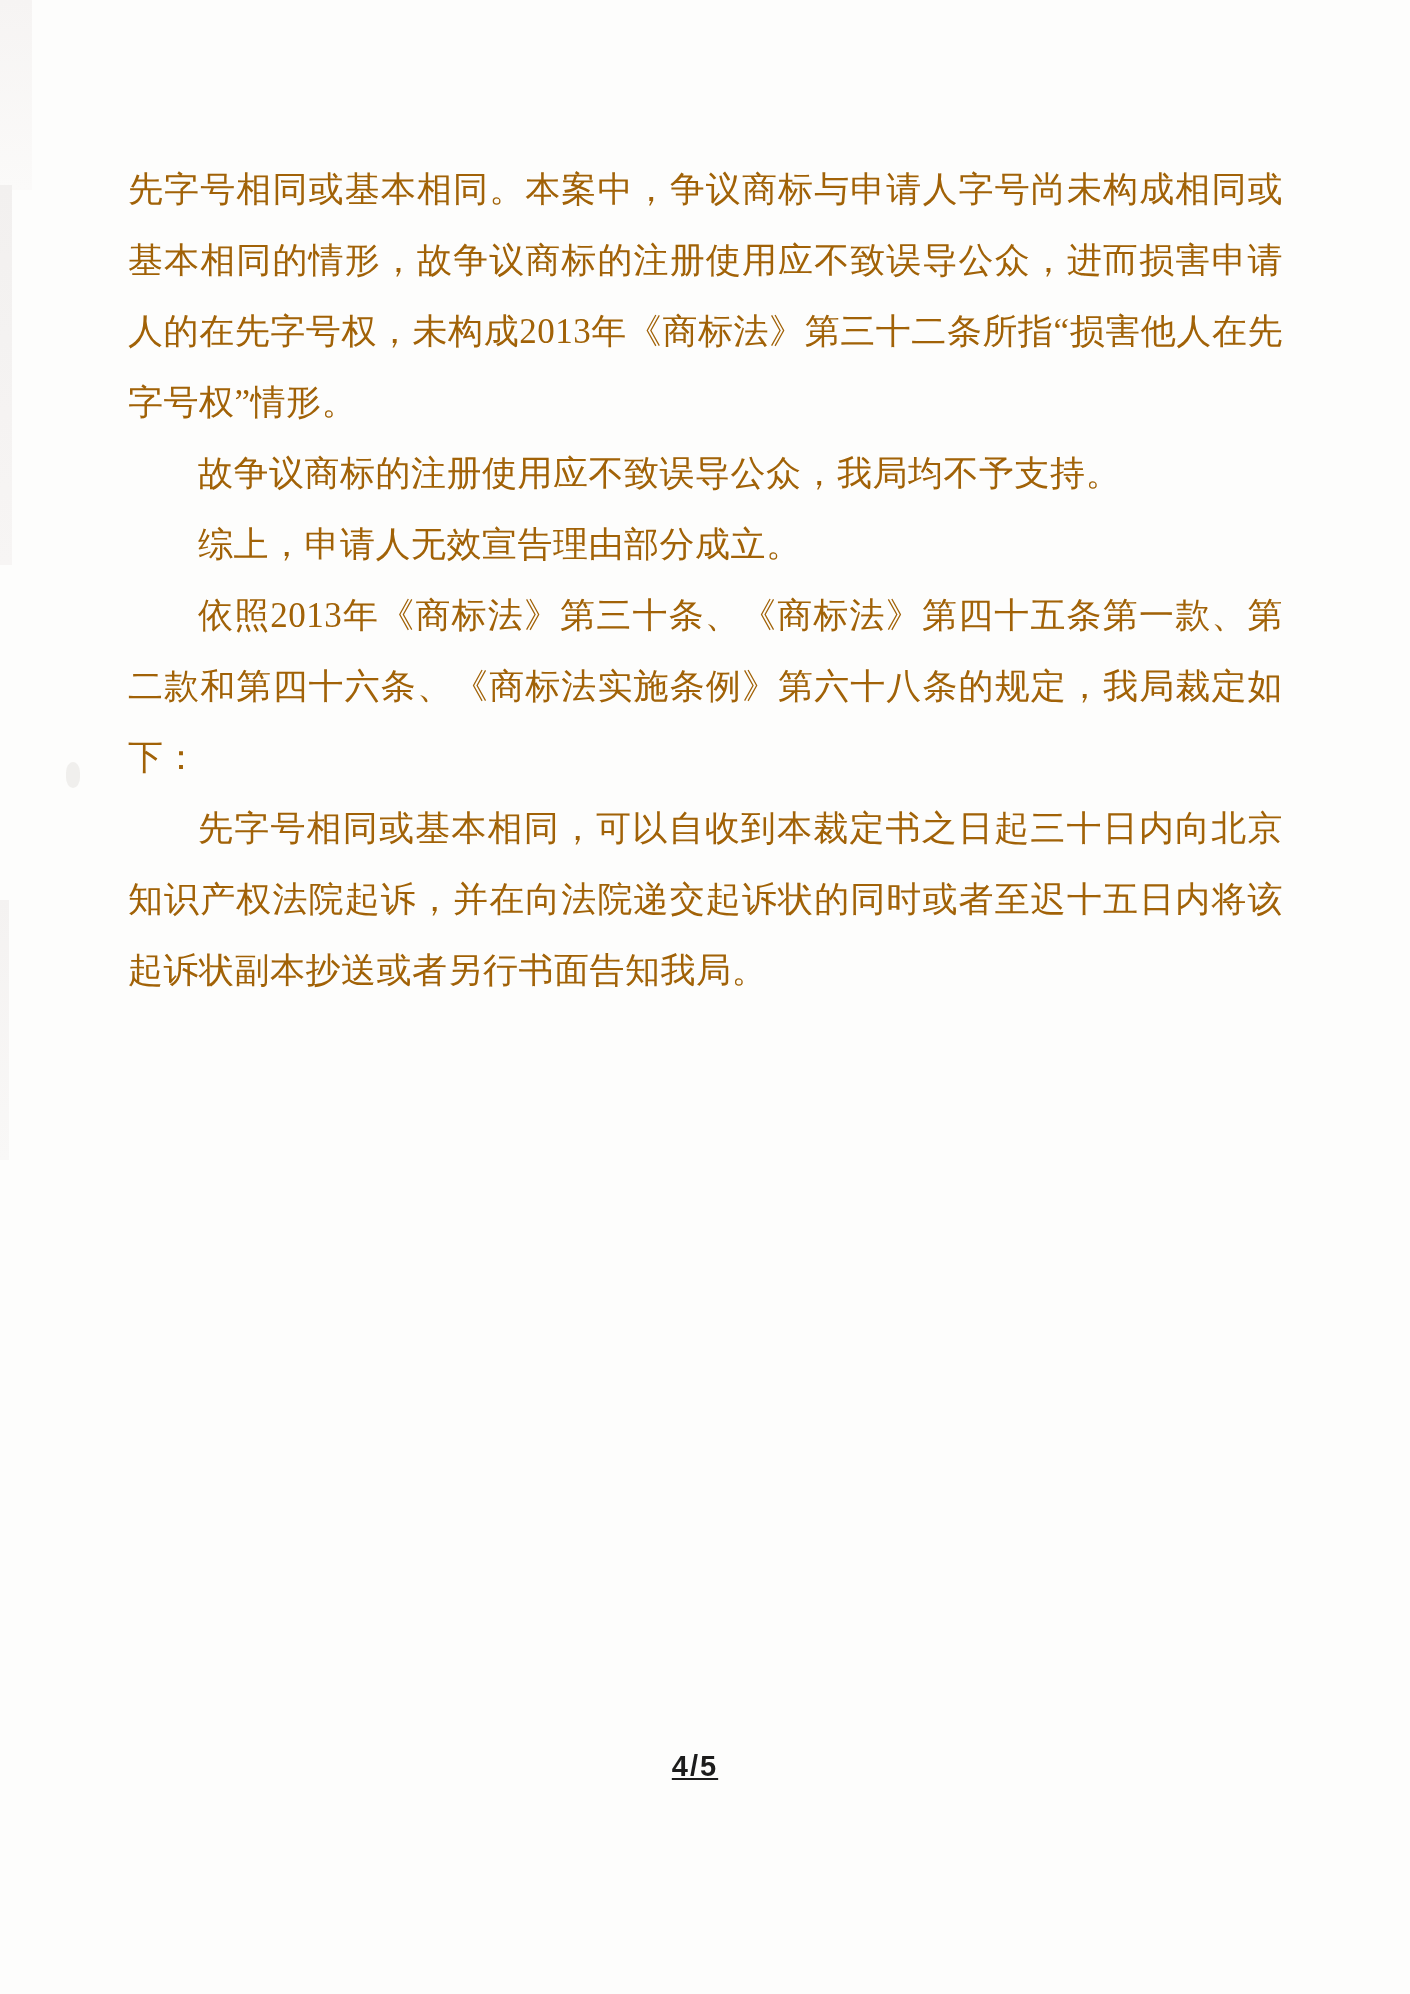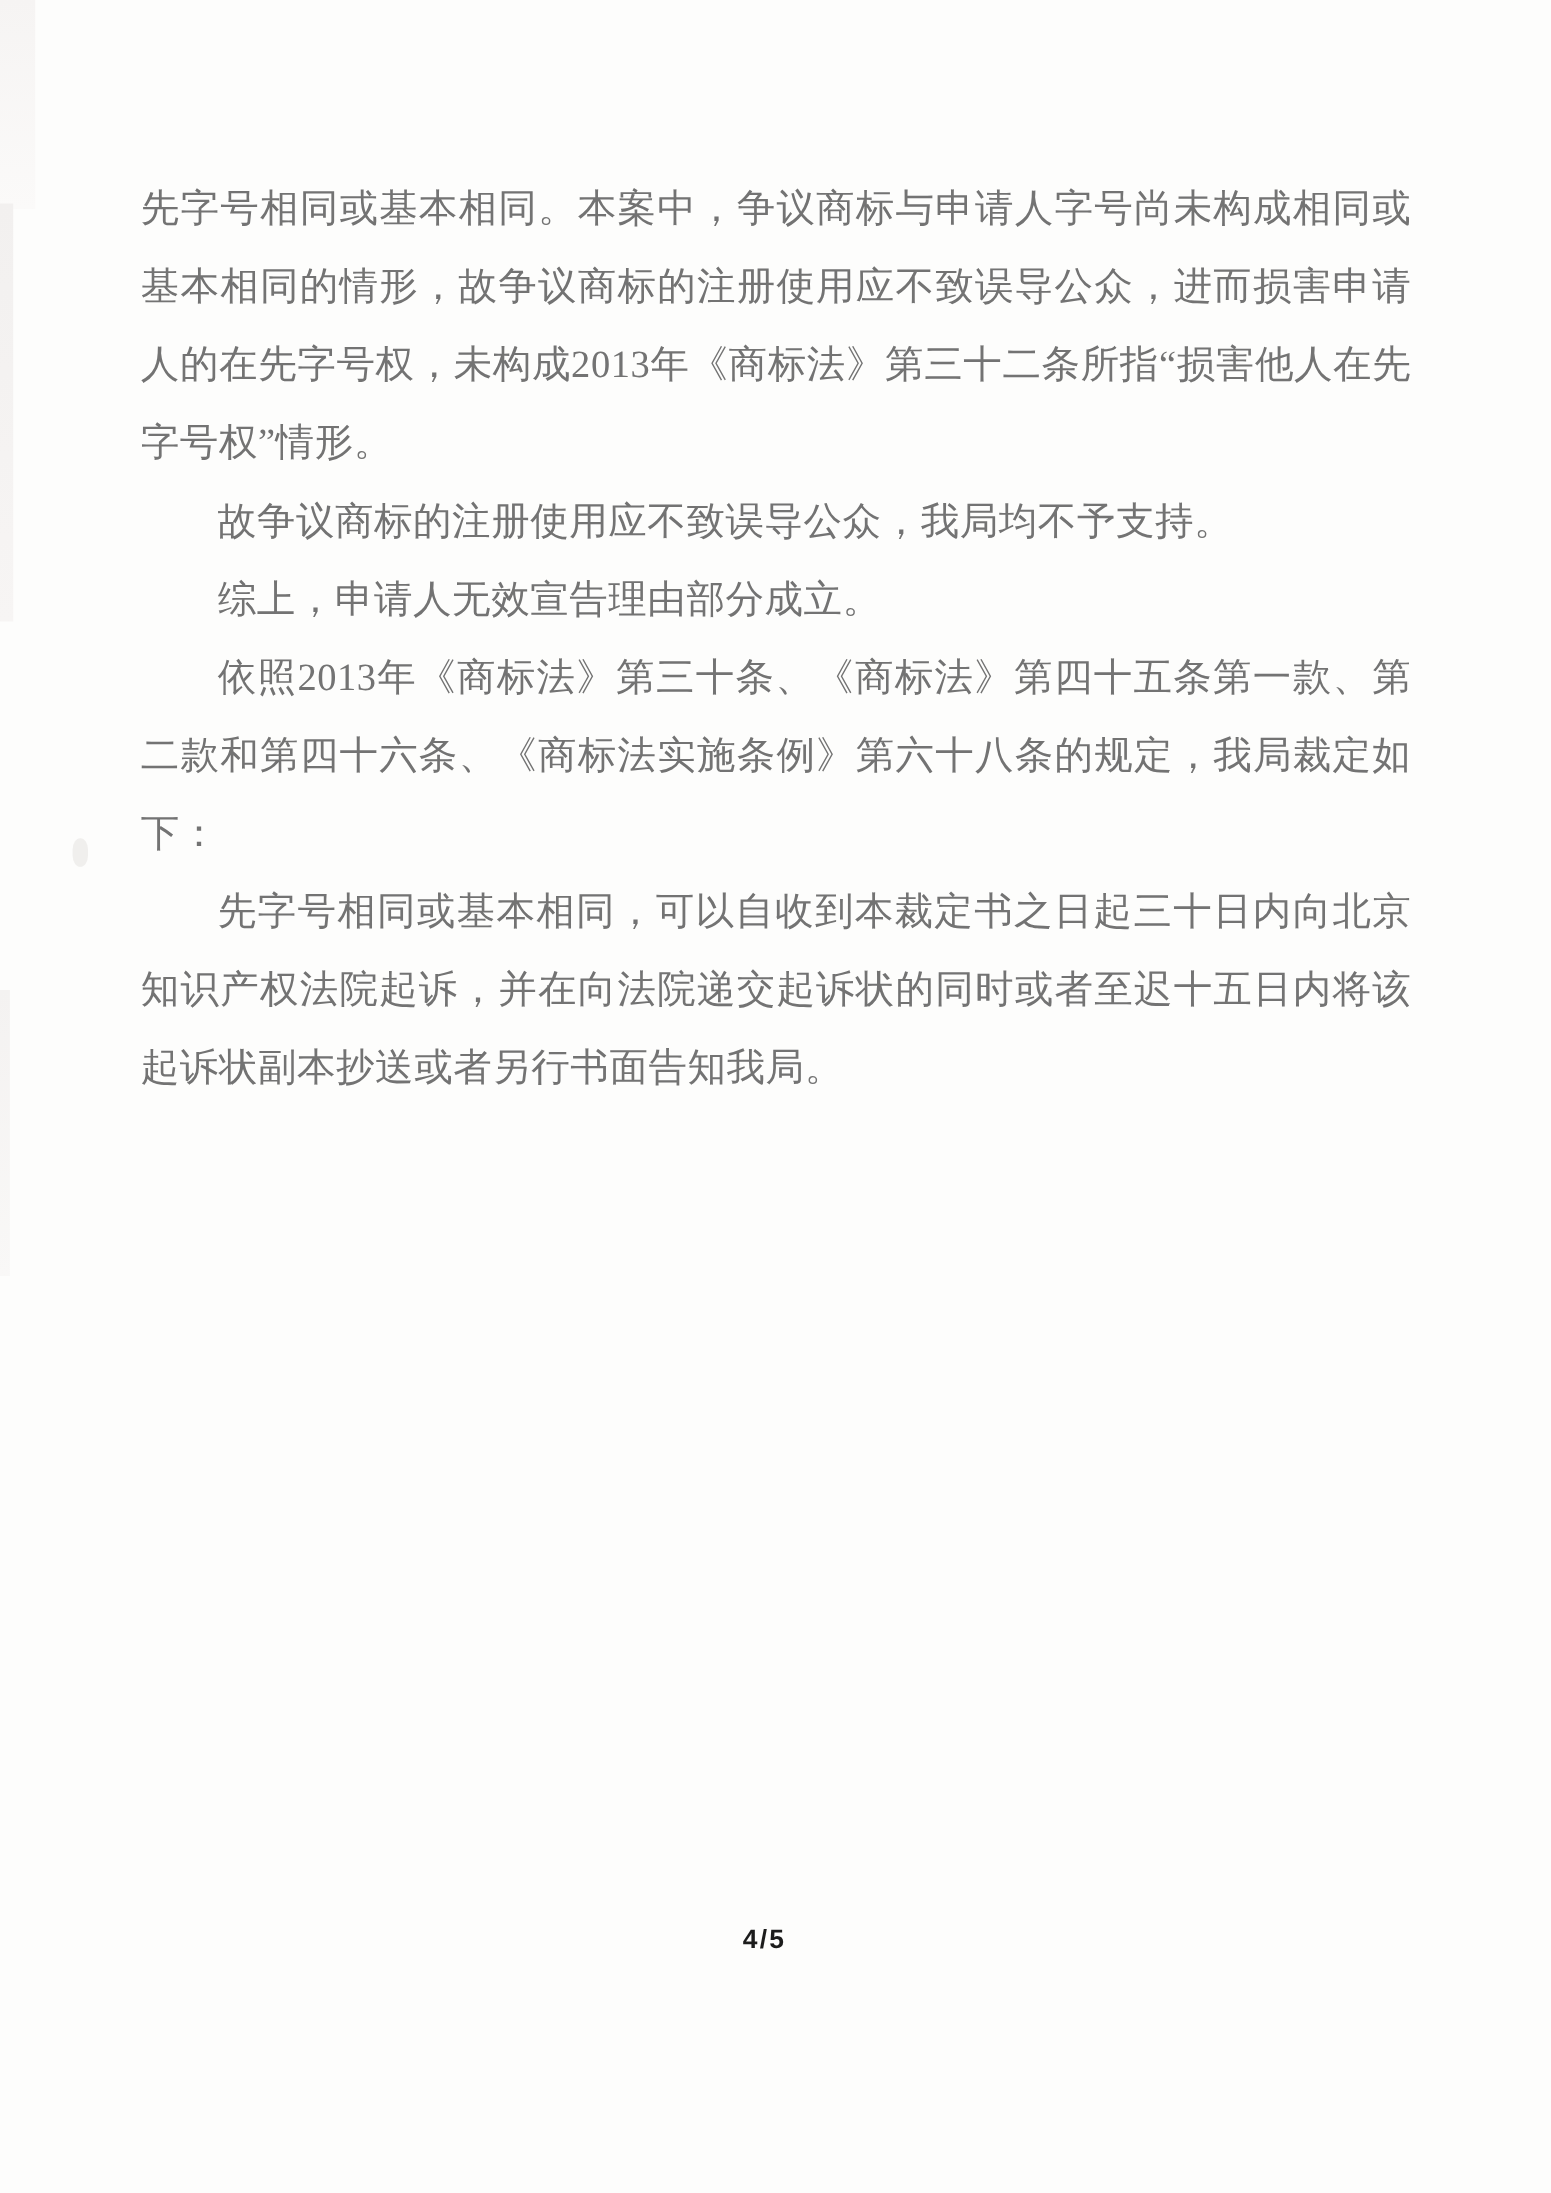--- a/index.html
+++ b/index.html
@@ -25,44 +25,45 @@
   .artifact.mid-mark        { left: 66px; top: 762px; width: 14px; height: 26px; background: #ecebe9; border-radius: 50% / 40%; opacity: .8; }
 
   .content {
     position: absolute;
     left: 128px;
     top: 154px;
     width: 1155px;
     font-family: "Liberation Serif", "DejaVu Serif", serif;
     font-size: 35px;
     line-height: 71px;
-    color: #737373;
+    color: #a16207;
     text-align: justify;
     letter-spacing: 0.5px;
   }
   .content p {
     margin: 0;
     padding: 0;
   }
   .content p.indent {
     text-indent: 2em;
   }
   .footer {
     position: absolute;
     left: 0;
     top: 1750px;
     width: 1390px; 
     text-align: center;
   }
   .page-number {
     font-family: "Liberation Sans", "DejaVu Sans", sans-serif;
     font-weight: bold;
-    font-size: 24px;
+    font-size: 29px;
     color: #1c1c1c;
     letter-spacing: 2px;
+    text-decoration: underline;
   }
 </style>
 </head>
 <body>
 
 <div class="page">
 
   <div class="artifact corner-smudge"></div>
   <div class="artifact edge-strip-1"></div>
   <div class="artifact edge-strip-2"></div>

